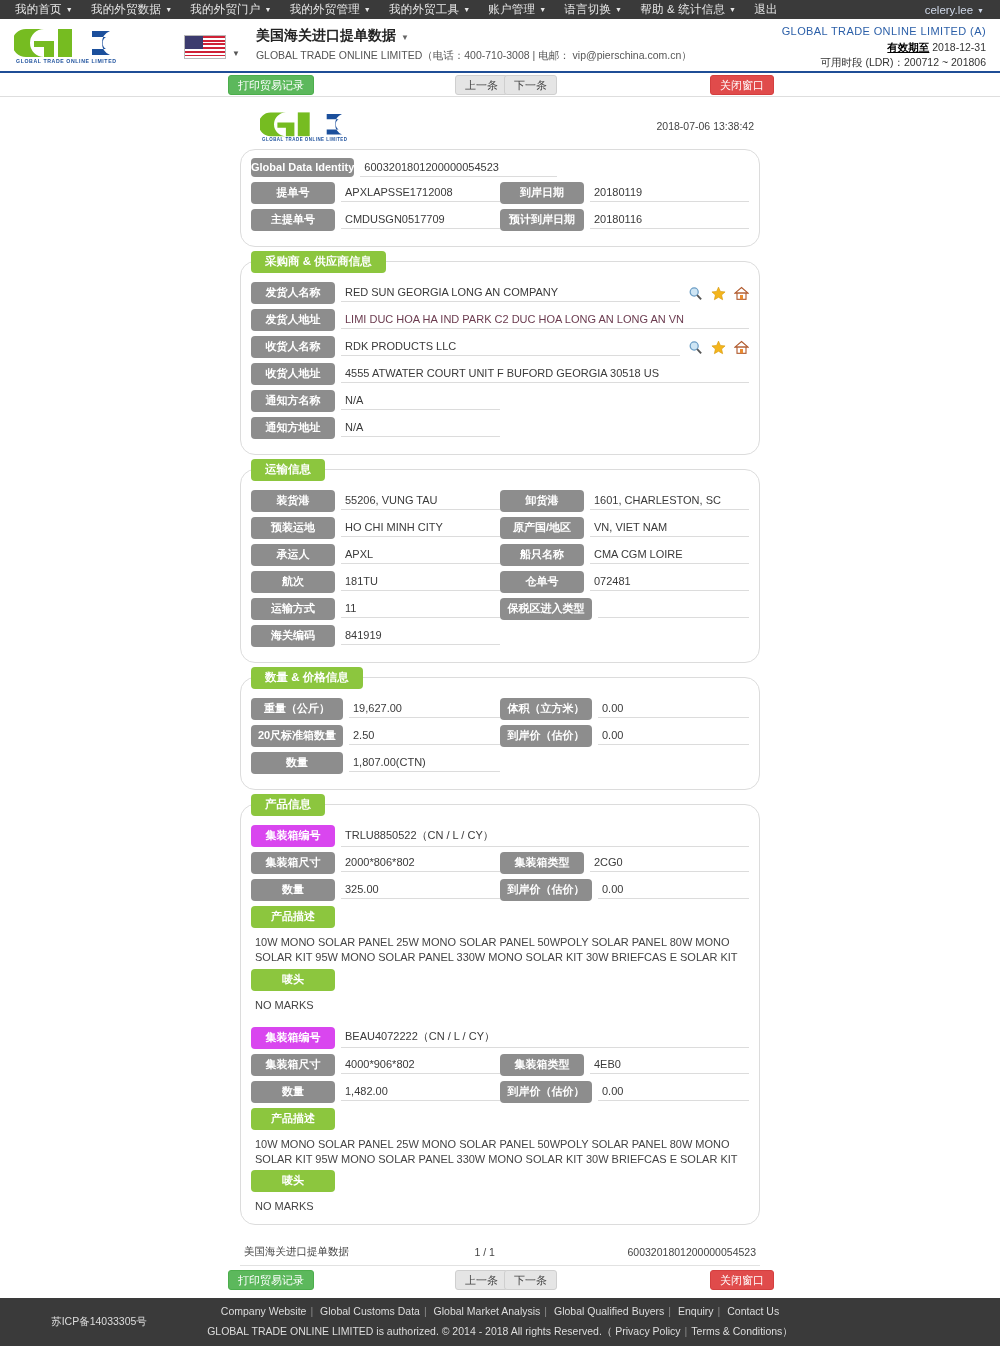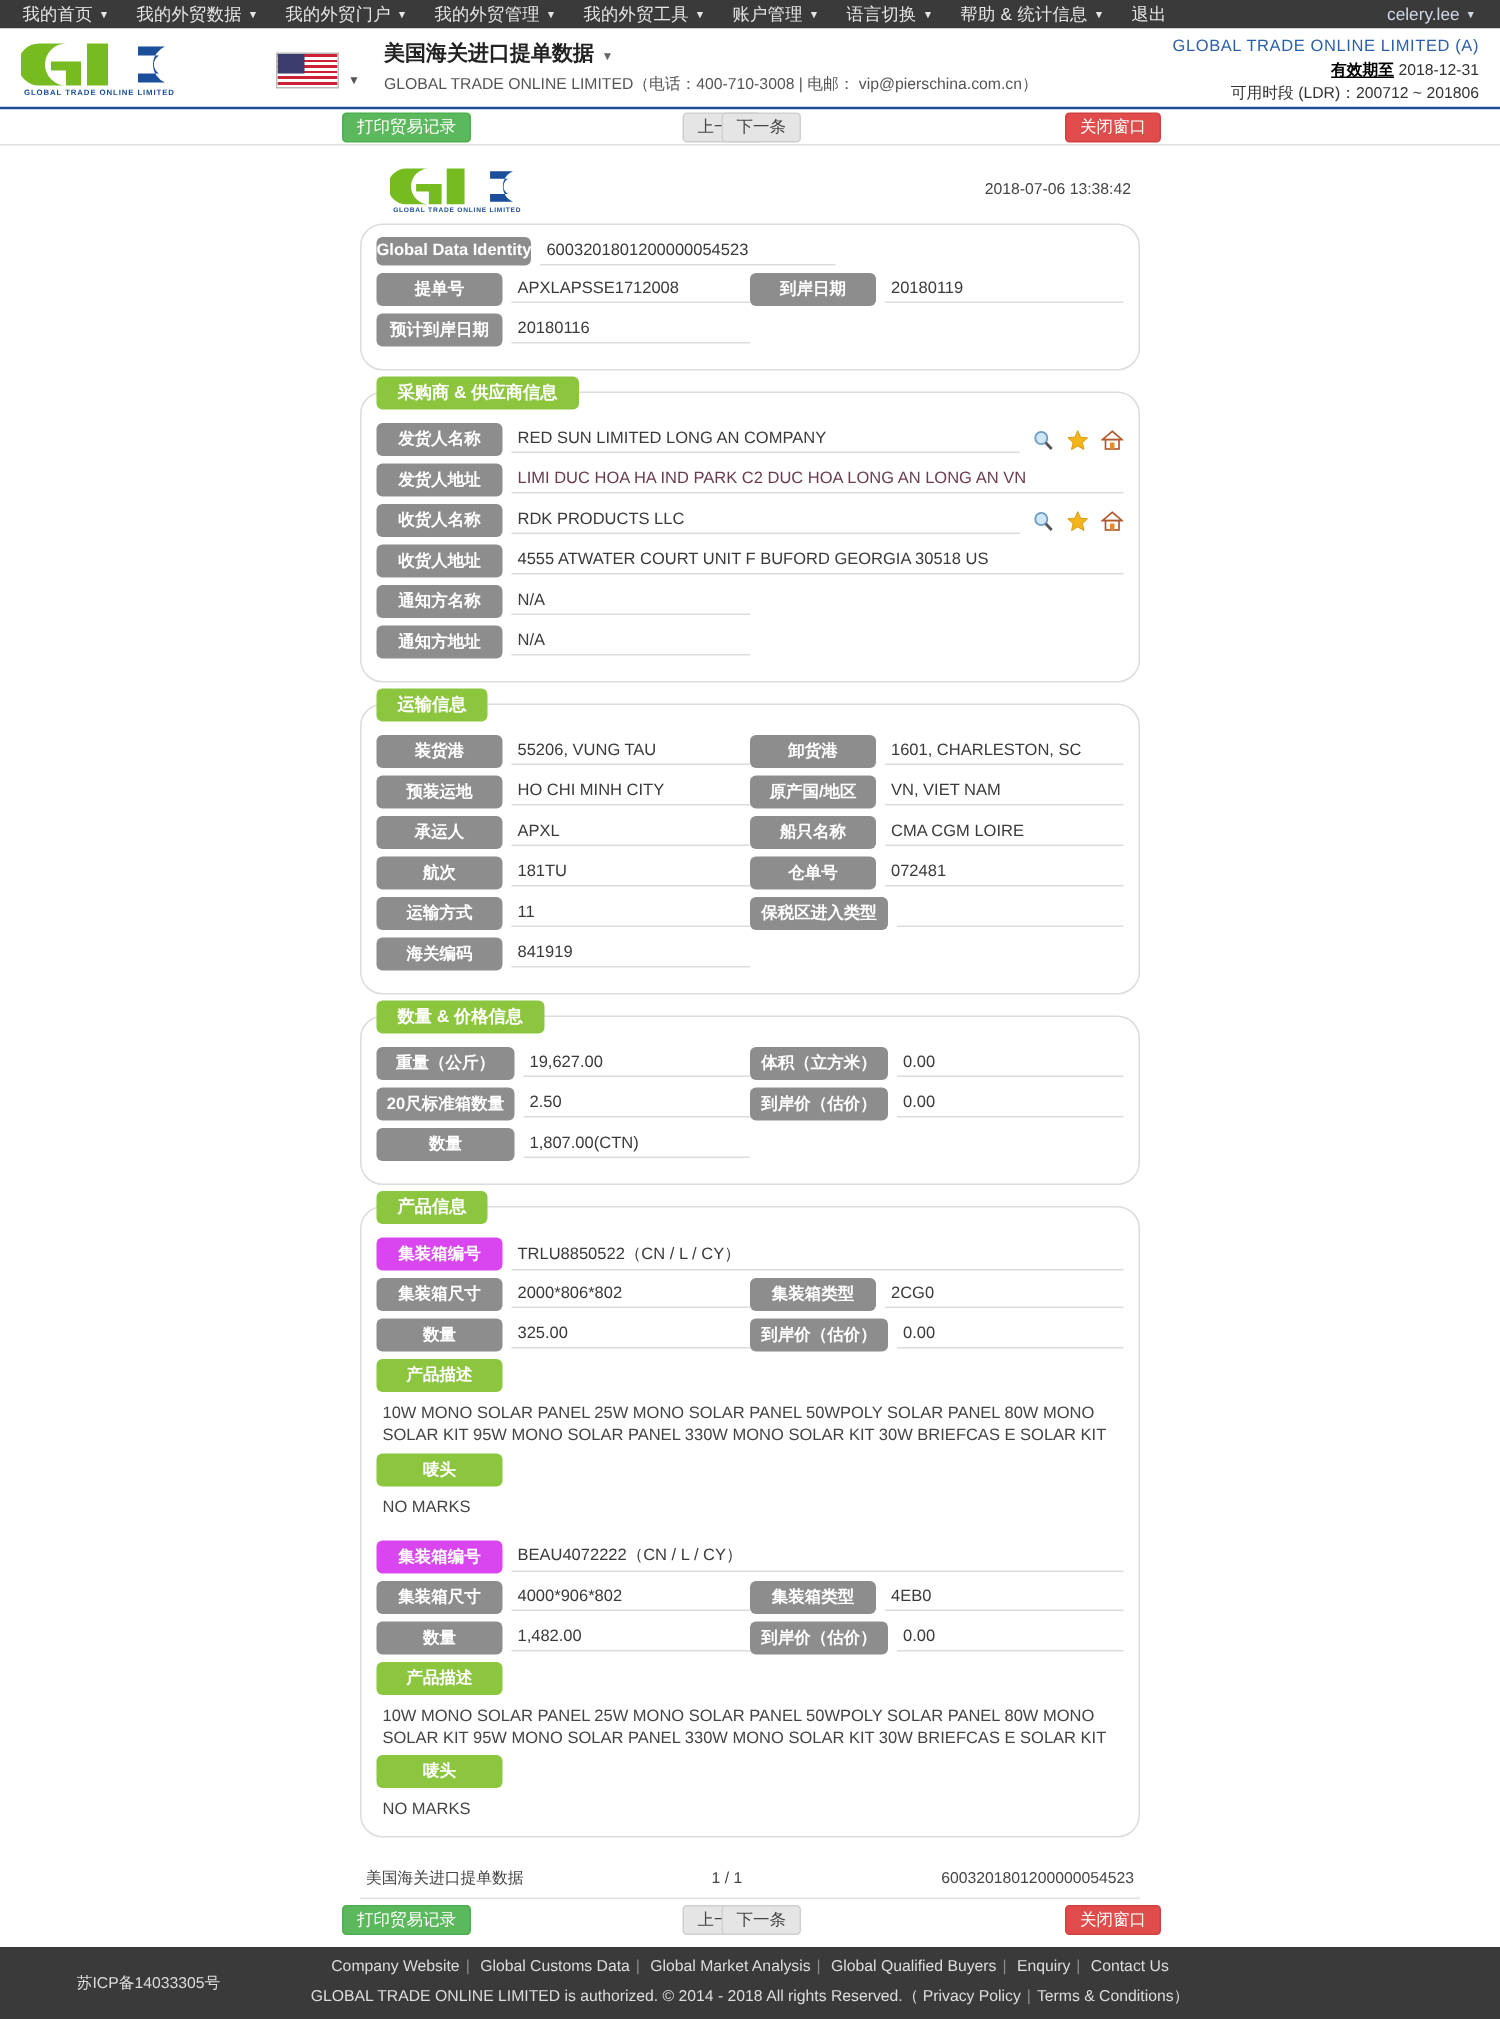--- a/index.html
+++ b/index.html
@@ -45,21 +45,21 @@
   .blue-rule { height:2px; background:#1f4e96; }
 
   
   .toolbar { height:24px; position:relative; border-bottom:1px solid #dedede; background:#fff; }
   .btn { position:absolute; top:2px; font-size:11px; padding:2px 9px; border-radius:3px; cursor:pointer;
          border:1px solid transparent; line-height:14px; }
   .btn-green { left:228px; background:#5cb85c; border-color:#4cae4c; color:#fff; }
   .btn-red  { right:226px; background:#e04b4b; border-color:#d43f3f; color:#fff; }
   .btn-gray { background:#e5e5e5; border-color:#cfcfcf; color:#444; }
   .btn-prev { left:455px; }
-  .btn-next { left:481px; }
+  .btn-next { left:504px; }
 
   
   .doc { width:520px; margin:8px auto 0; }
   .doc-head { display:flex; align-items:center; justify-content:space-between; padding:4px 6px 6px 20px; }
   .doc-time { font-size:10.5px; color:#444; }
 
   .panel { border:1px solid #dcdcdc; border-radius:15px; background:#fff; padding:8px 10px 10px;
            margin-bottom:14px; position:relative; }
   .panel.with-title { padding-top:20px; margin-top:12px; }
   .sec-title { position:absolute; top:-11px; left:10px; background:#8cc63e; color:#fff;
@@ -179,33 +179,37 @@
           <div class="pill">提单号</div>
           <div class="val">APXLAPSSE1712008</div>
         </div>
       <div class="col">
           <div class="pill">到岸日期</div>
           <div class="val">20180119</div>
         </div>
     </div>
     <div class="row">
       <div class="col">
+          <div class="pill">主提单号</div>
+          <div class="val">CMDUSGN0517709</div>
+        </div>
+      <div class="col">
           <div class="pill">预计到岸日期</div>
           <div class="val">20180116</div>
         </div>
     </div>
   </div>
 
   <div class="panel with-title">
     <div class="sec-title">采购商 &amp; 供应商信息</div>
 
     <div class="row">
       <div class="col full">
         <div class="pill">发货人名称</div>
-        <div class="val">RED SUN LIMITED LONG AN COMPANY</div>
+        <div class="val">RED SUN GEORGIA LONG AN COMPANY</div>
         <div class="icons">
           <svg class="icn" viewBox="0 0 16 16">
               <circle cx="6.6" cy="6.4" r="4.3" fill="#cfe6f5" stroke="#6a9cc4" stroke-width="1.3"></circle>
               <line x1="9.8" y1="9.8" x2="14" y2="14.2" stroke="#555" stroke-width="2"></line>
             </svg>
           <svg class="icn" viewBox="0 0 16 16">
               <polygon points="8,1.2 10,5.8 15,6.3 11.3,9.6 12.4,14.6 8,12 3.6,14.6 4.7,9.6 1,6.3 6,5.8" fill="#f4b51c" stroke="#d79a0d" stroke-width="0.7"></polygon>
             </svg>
           <svg class="icn" viewBox="0 0 16 16">
               <polygon points="8,1.6 15,7.6 1,7.6" fill="#fff" stroke="#b15b2e" stroke-width="1.2"></polygon>

